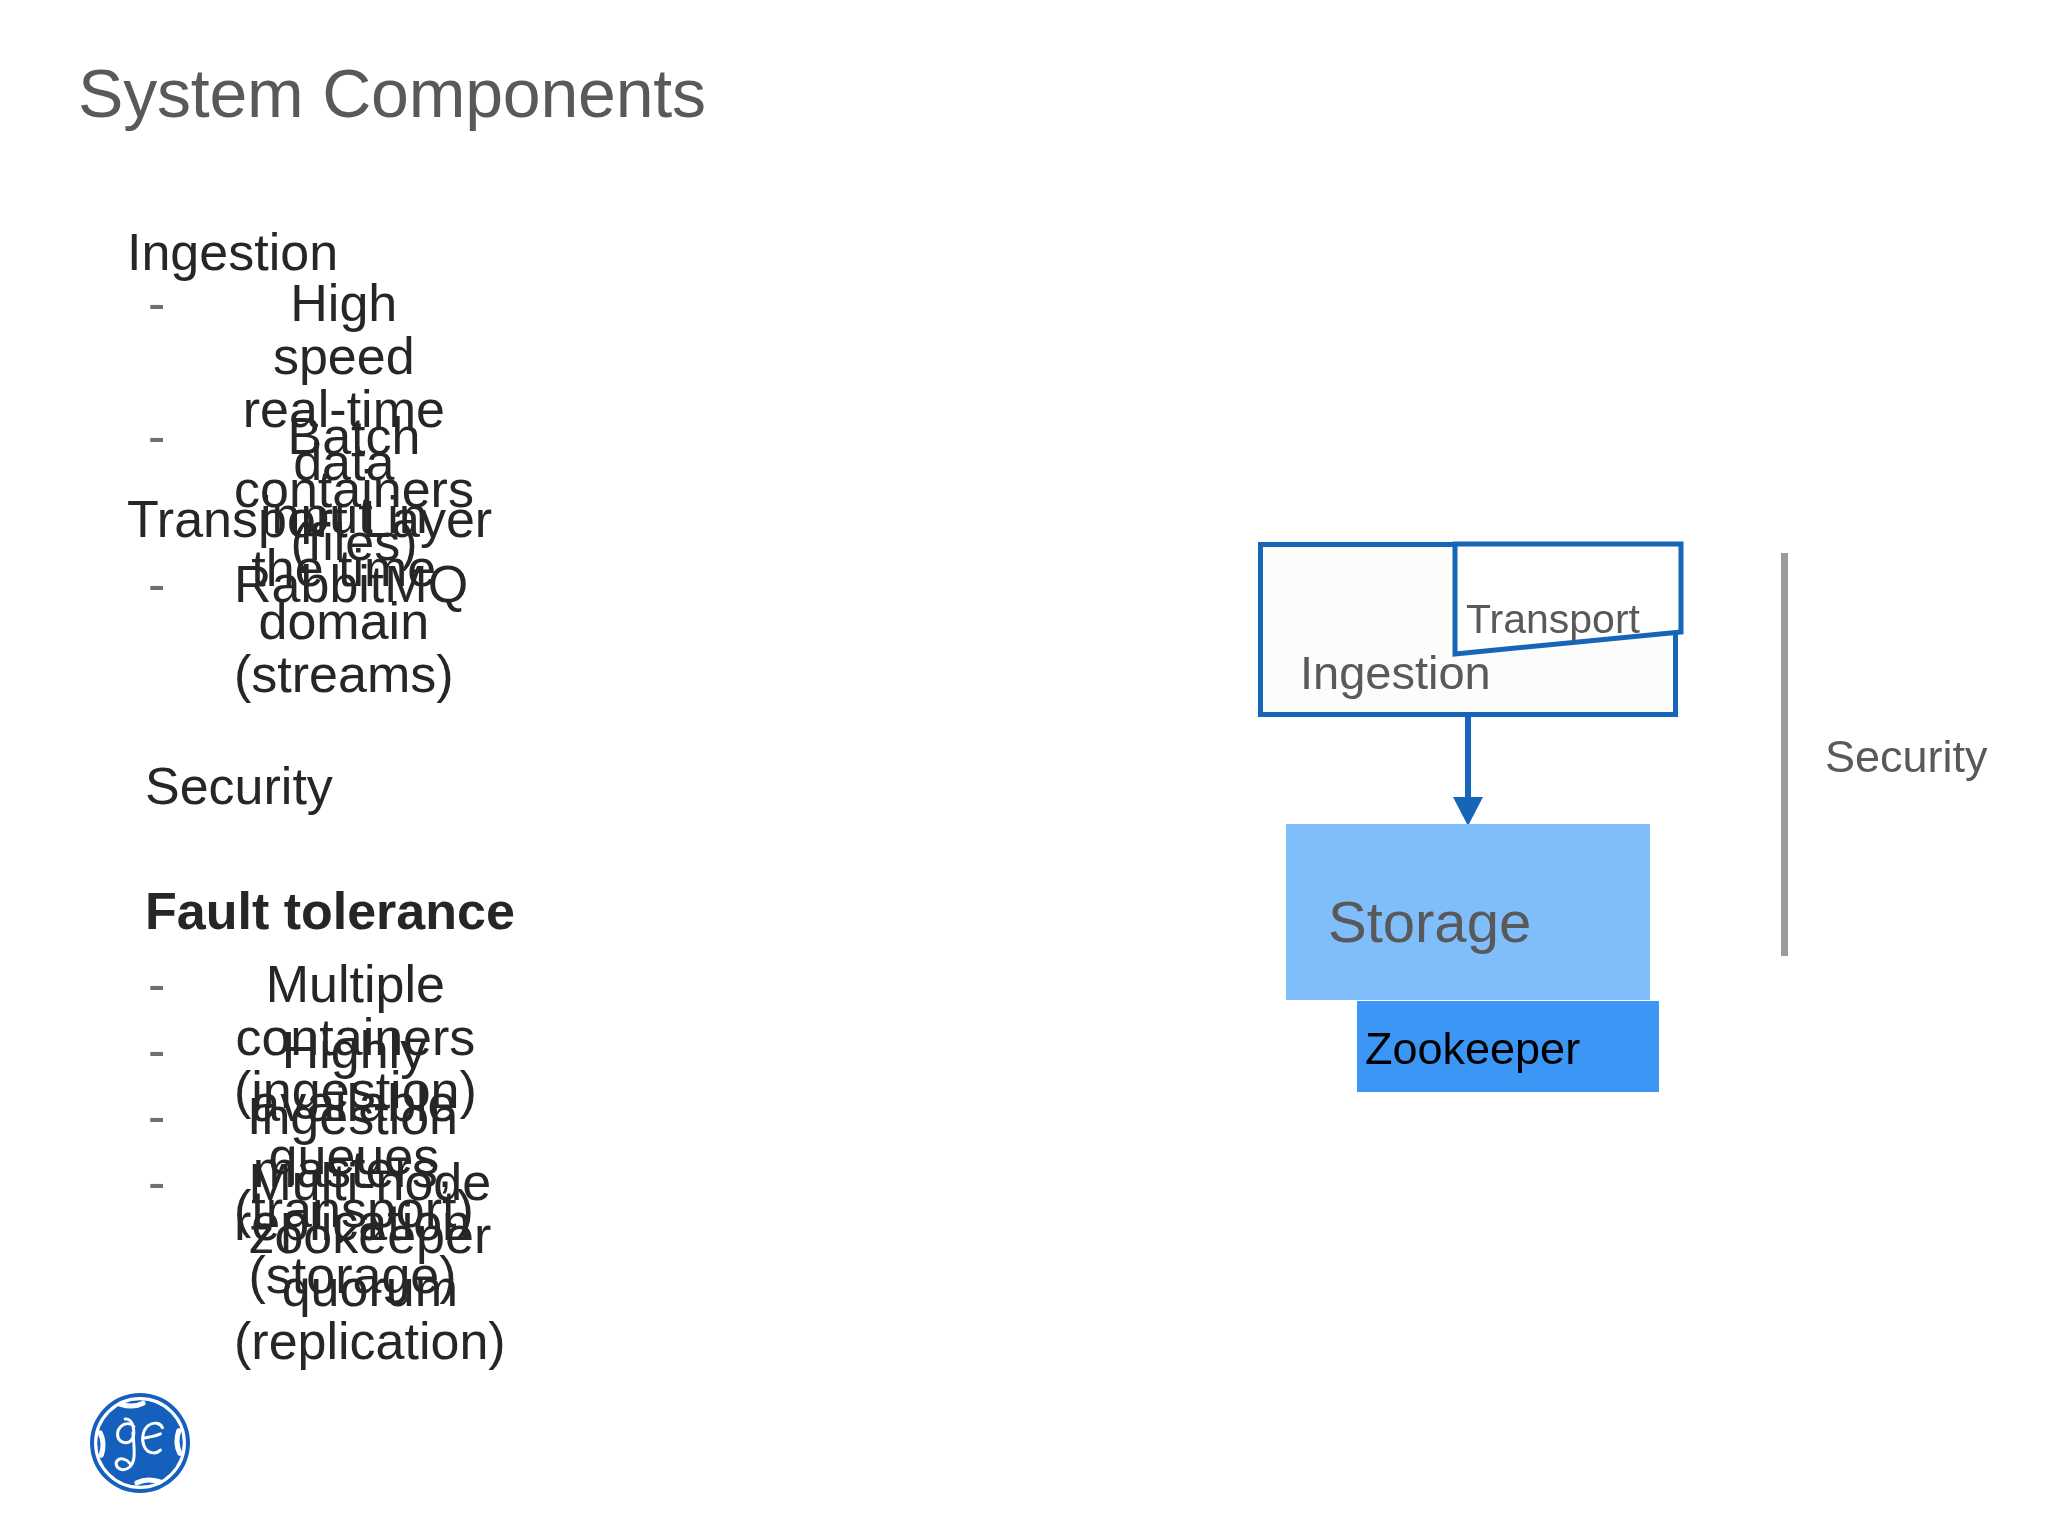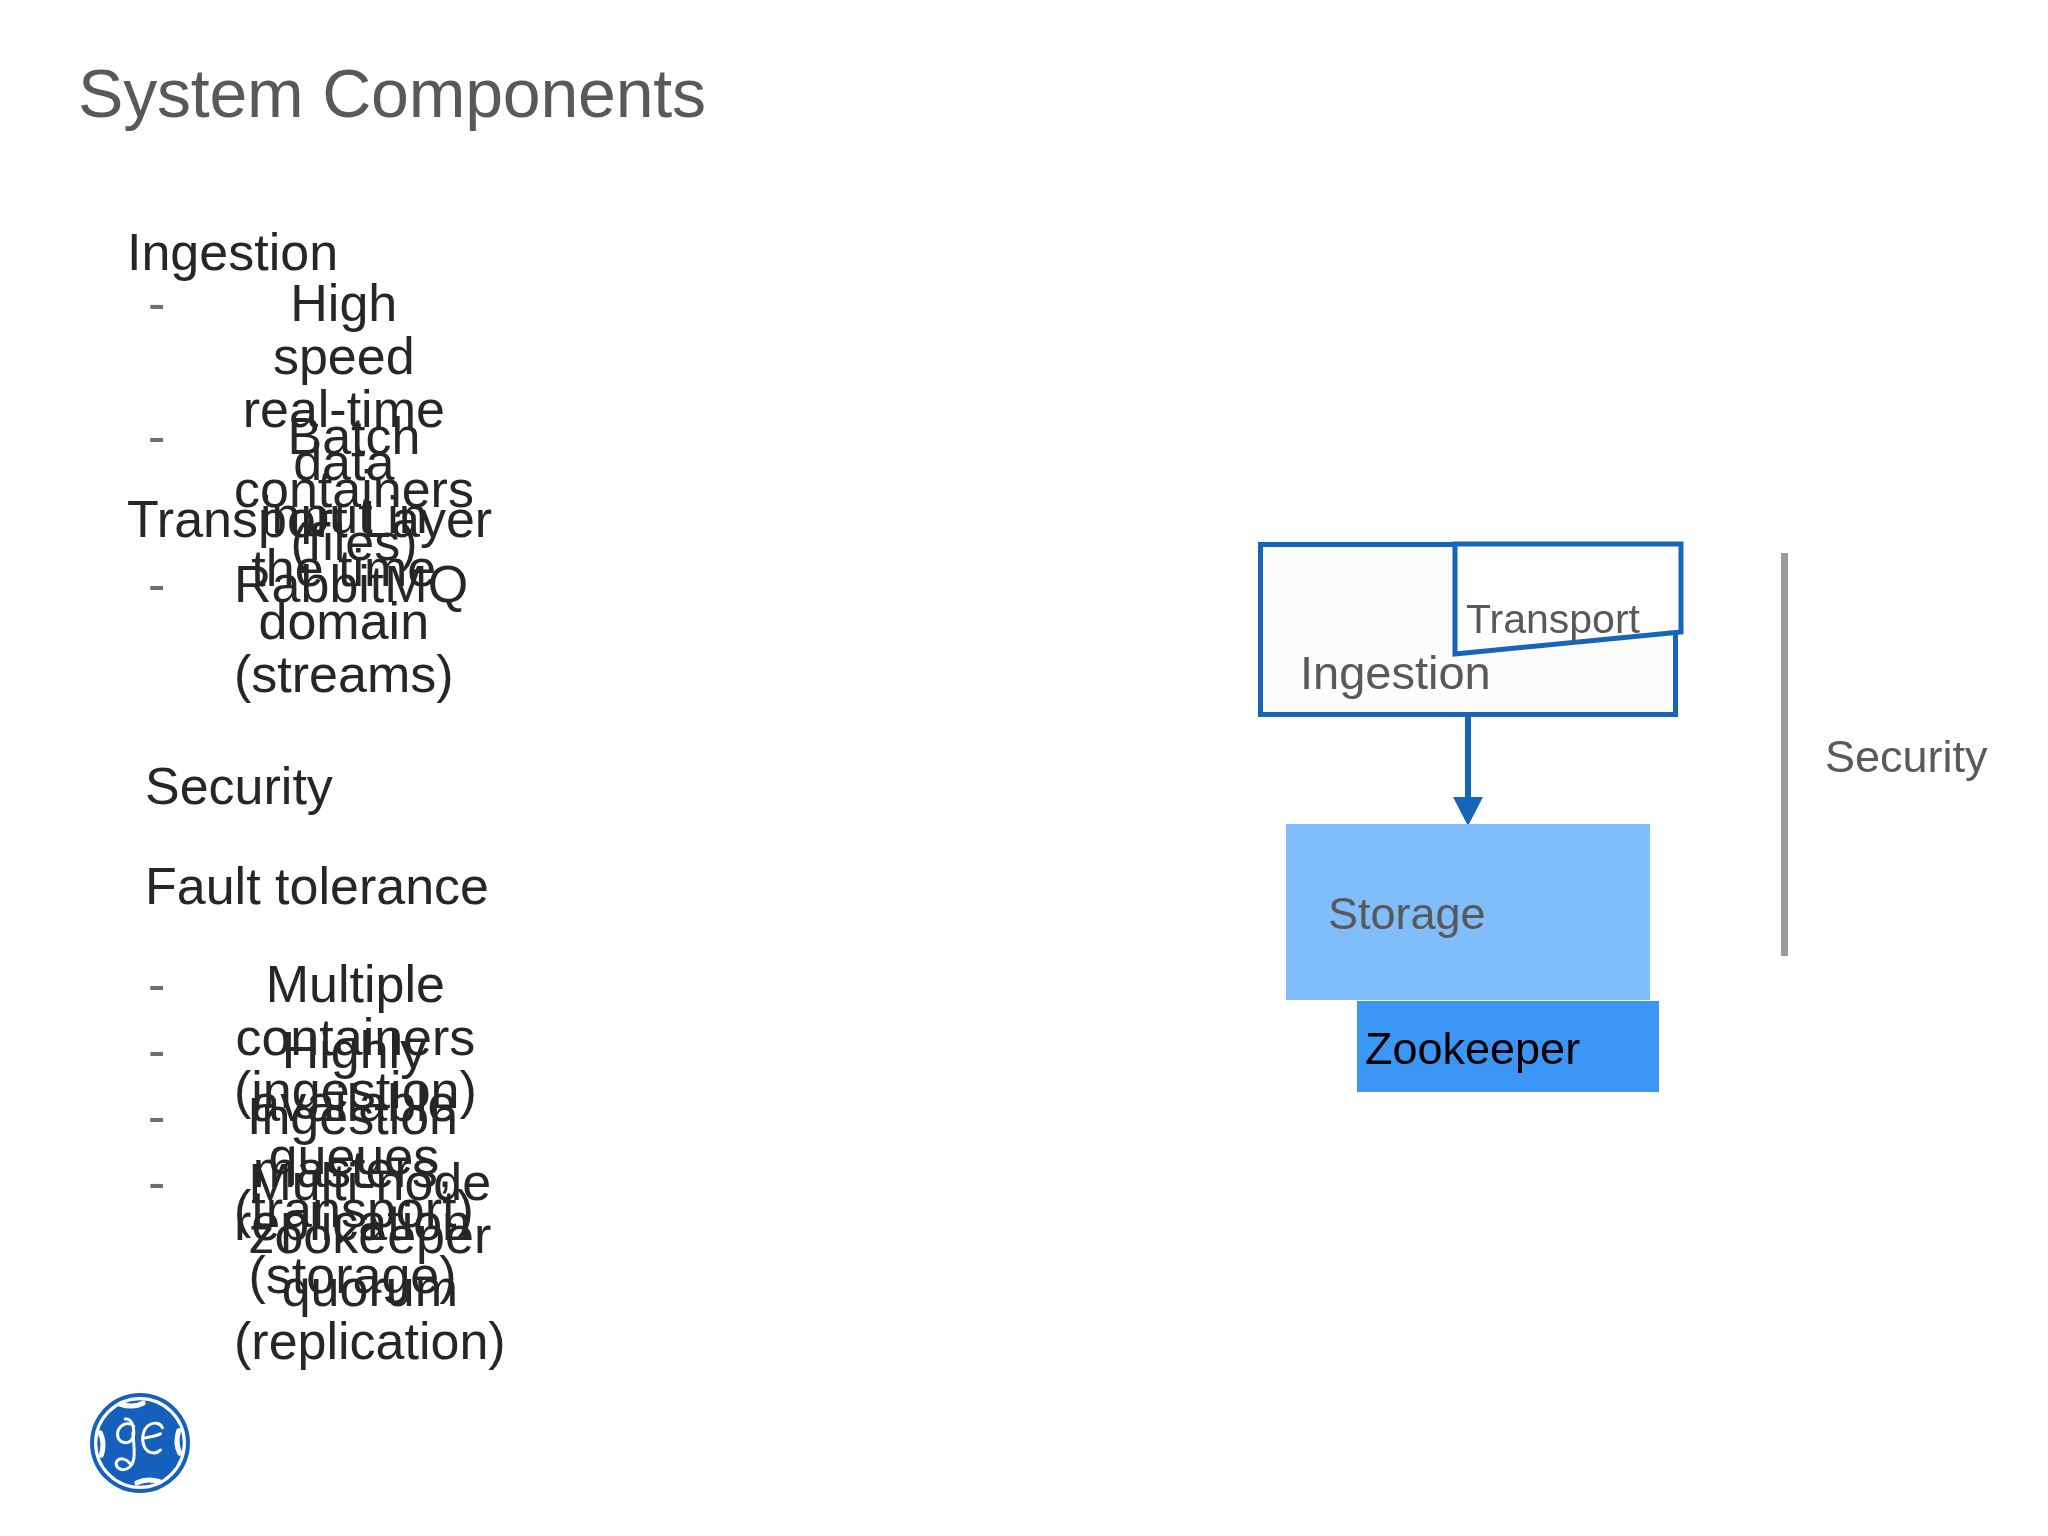--- a/index.html
+++ b/index.html
@@ -122,21 +122,21 @@
     position: absolute;
     left: 1286px;
     top: 824px;
     width: 364px;
     height: 176px;
     background: #80bdfb;
   }
   #storage-label {
     left: 1328px;
     top: 888px;
-    font-size: 45px;
+    font-size: 58px;
   }
 
   #zookeeper-box {
     position: absolute;
     left: 1357px;
     top: 1001px;
     width: 302px;
     height: 91px;
     background: #3c96f5;
   }
@@ -194,21 +194,21 @@
 
     <div class="heading" style="left:127px; top:493px;">Transport Layer</div>
 
     <div class="bullet-row" style="left:148px; top:558px;">
       <span class="bullet-dash">-</span>
       <span class="bullet-text">RabbitMQ</span>
     </div>
 
     <div class="heading" style="left:145px; top:760px;">Security</div>
 
-    <div class="heading" style="left:145px; top:860px;">Fault tolerance</div>
+    <div class="heading" style="left:145px; top:885px;font-weight:bold;">Fault tolerance</div>
 
     <div class="bullet-row" style="left:148px; top:958px;">
       <span class="bullet-dash">-</span>
       <span class="bullet-text">Multiple containers (ingestion)</span>
     </div>
 
     <div class="bullet-row" style="left:148px; top:1024px;">
       <span class="bullet-dash">-</span>
       <span class="bullet-text">Highly available queues (transport)</span>
     </div>

